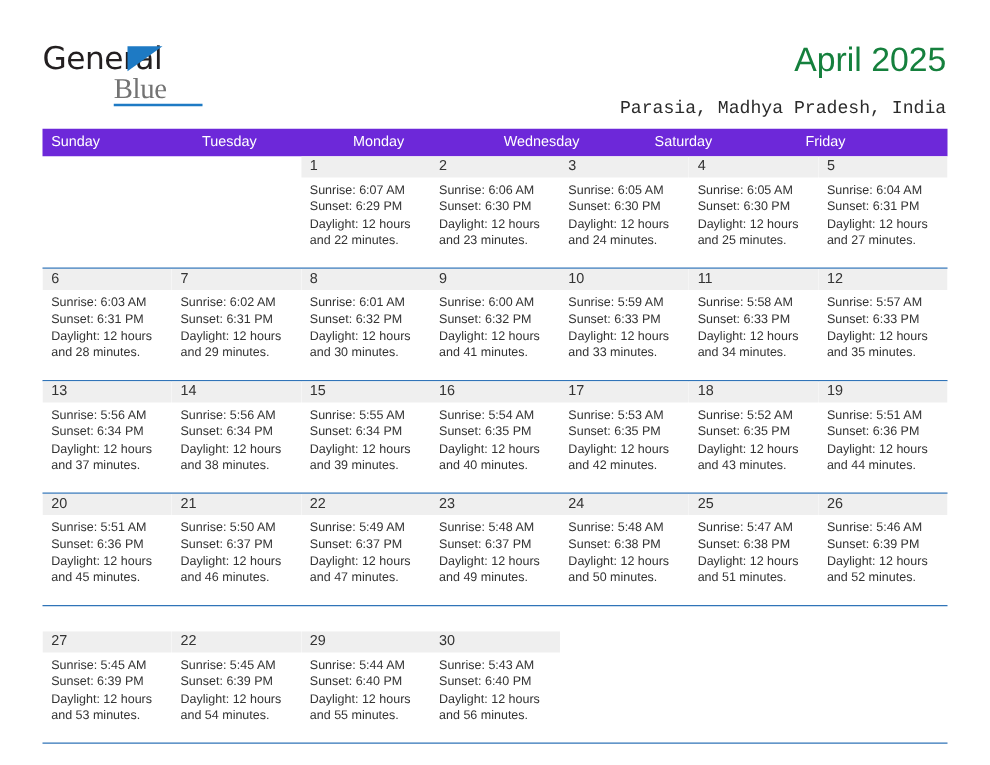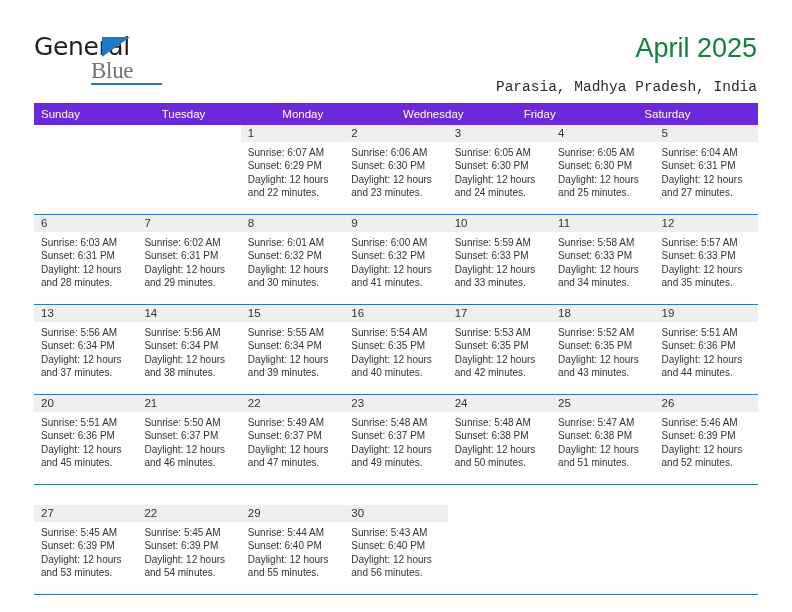--- a/index.html
+++ b/index.html
@@ -120,22 +120,22 @@
     <div class="title">April 2025</div>
     <div class="subtitle">Parasia, Madhya Pradesh, India</div>
   </div>
 
   <div class="calendar">
     <div class="weekhead">
         <div class="wh">Sunday</div>
         <div class="wh">Tuesday</div>
         <div class="wh">Monday</div>
         <div class="wh">Wednesday</div>
+        <div class="wh">Saturday</div>
         <div class="wh">Friday</div>
-        <div class="wh">Saturday</div>
       </div>
     <div id="weeks-host">
         <div class="weekrow">
           <div class="cell blank">
             <span class="daynum"></span>
             <div class="info"></div>
           </div>
           <div class="cell blank">
             <span class="daynum"></span>
             <div class="info"></div>

